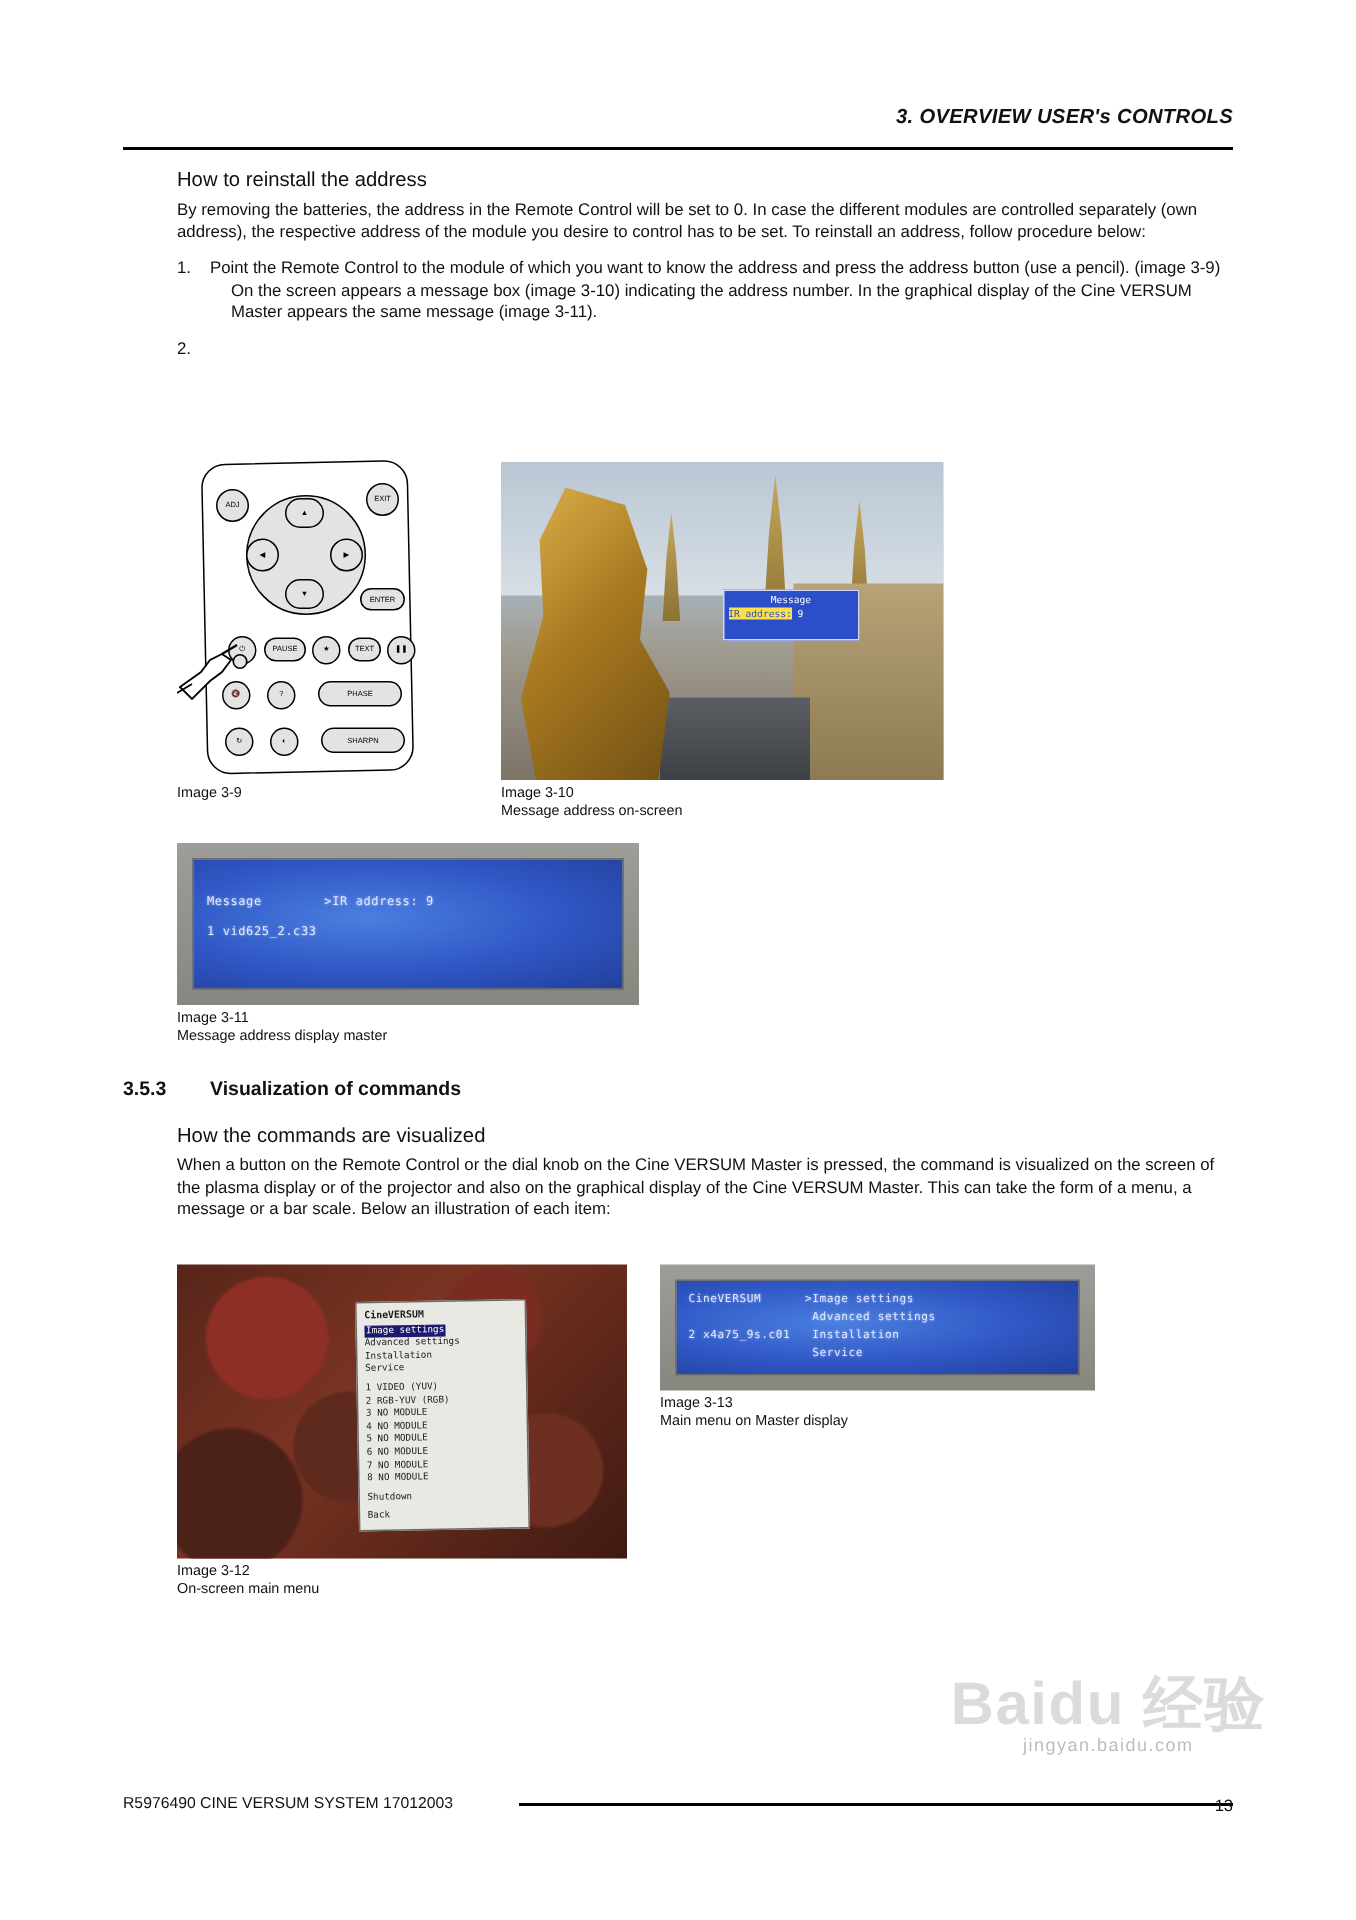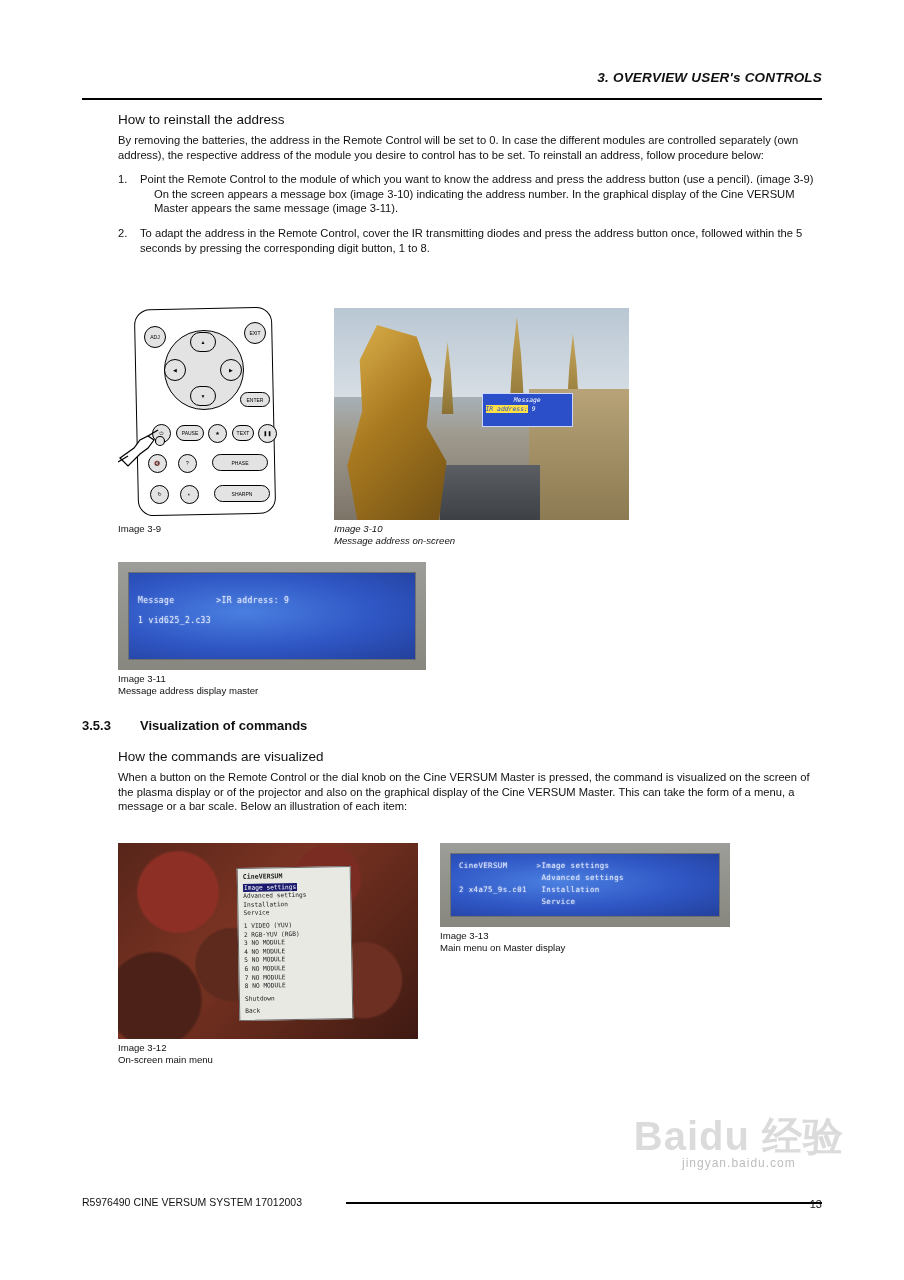--- a/index.html
+++ b/index.html
@@ -328,21 +328,20 @@
     <p class="body">By removing the batteries, the address in the Remote Control will be set to 0.  In case the different modules are controlled separately (own address), the respective address of the module you desire to control has to be set.  To reinstall an address, follow procedure below:</p>
 
     <ol class="steps">
       <li>
         <span class="num">1.</span>
         <span>Point the Remote Control to the module of which you want to know the address and press the address button (use a pencil). (image 3-9)</span>
         <p class="body sub-para">On the screen appears a message box (image 3-10) indicating the address number.  In the graphical display of the Cine VERSUM Master appears the same message (image 3-11).</p>
       </li>
       <li>
         <span class="num">2.</span>
-        <span>To adapt the address in the Remote Control, cover the IR transmitting diodes and press the address button once, followed within the 5 seconds by pressing the corresponding digit button, 1 to 8.</span>
       </li>
     </ol>
   </div>
 
   <div class="fig" style="left:118px; top:308px; width:200px;">
     <div class="remote-wrap">
       <div class="remote-body"></div>
 
       <div class="rc-btn" style="left:26px; top:18px; width:22px; height:22px;">
         <span>ADJ</span>
@@ -388,21 +387,21 @@
         <path d="M30 8 L40 2" stroke="#000" stroke-width="1.4"></path>
         <circle cx="42" cy="13" r="4.5" fill="#e3e3e3" stroke="#000" stroke-width="1.1"></circle>
         <path d="M0 34 L10 28" stroke="#000" stroke-width="1.2"></path>
       </svg>
     </div>
     <div class="fig-cap">
       <div>Image 3-9</div>
     </div>
   </div>
 
-  <div class="fig" style="left:334px; top:308px; width:295px;font-style:italic;">
+  <div class="fig" style="left:334px; top:308px; width:295px;">
     <div class="photo temple" style="width:295px; height:212px;">
       <div class="sky"></div>
       <div class="spire" style="left:56%; top:4%; width:12%; height:46%;"></div>
       <div class="spire" style="left:76%; top:12%; width:10%; height:38%;"></div>
       <div class="spire" style="left:34%; top:16%; width:9%; height:34%;"></div>
       <div class="building"></div>
       <div class="crowd"></div>
       <div class="gold-figure"></div>
       <div class="osd-box" style="left:50%; top:40%; width:31%; height:16%;">
         <div style="text-align:center">Message</div>

